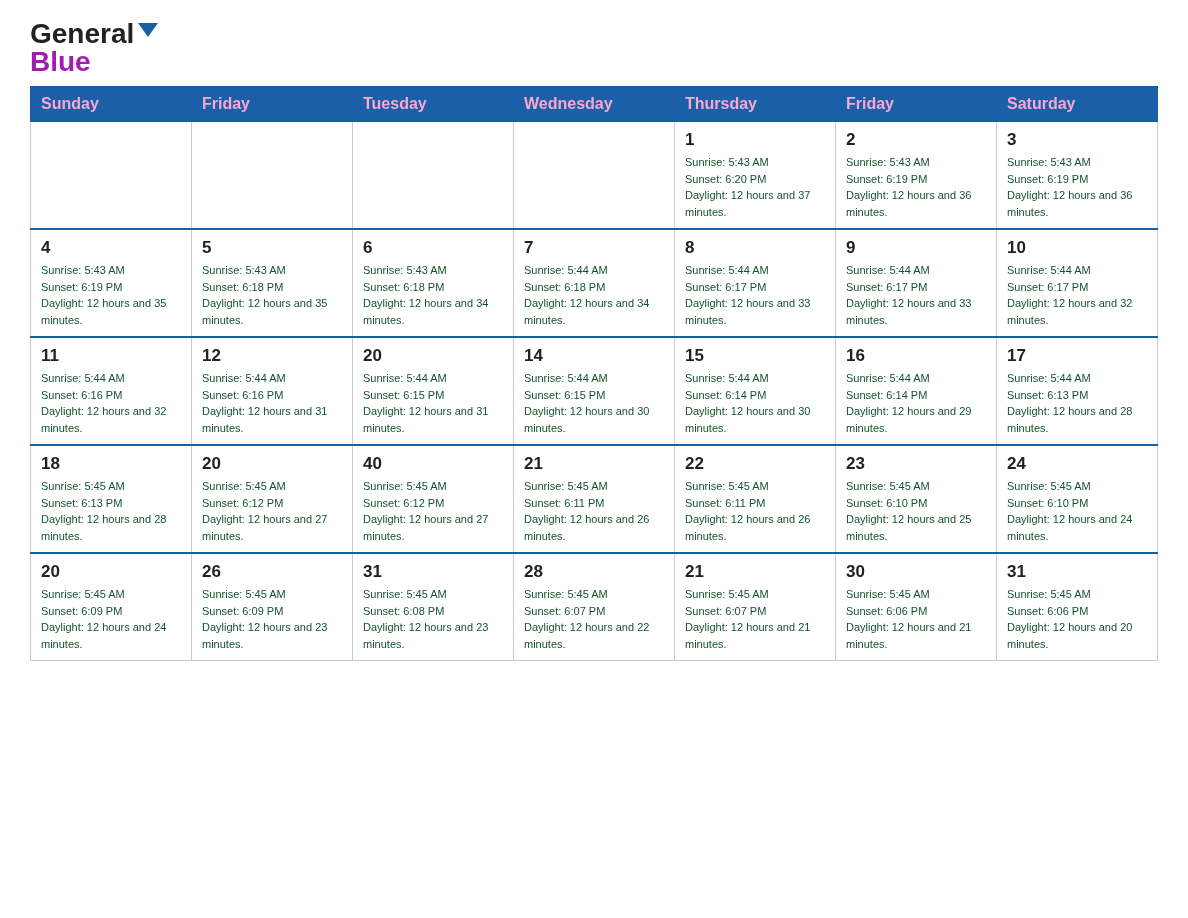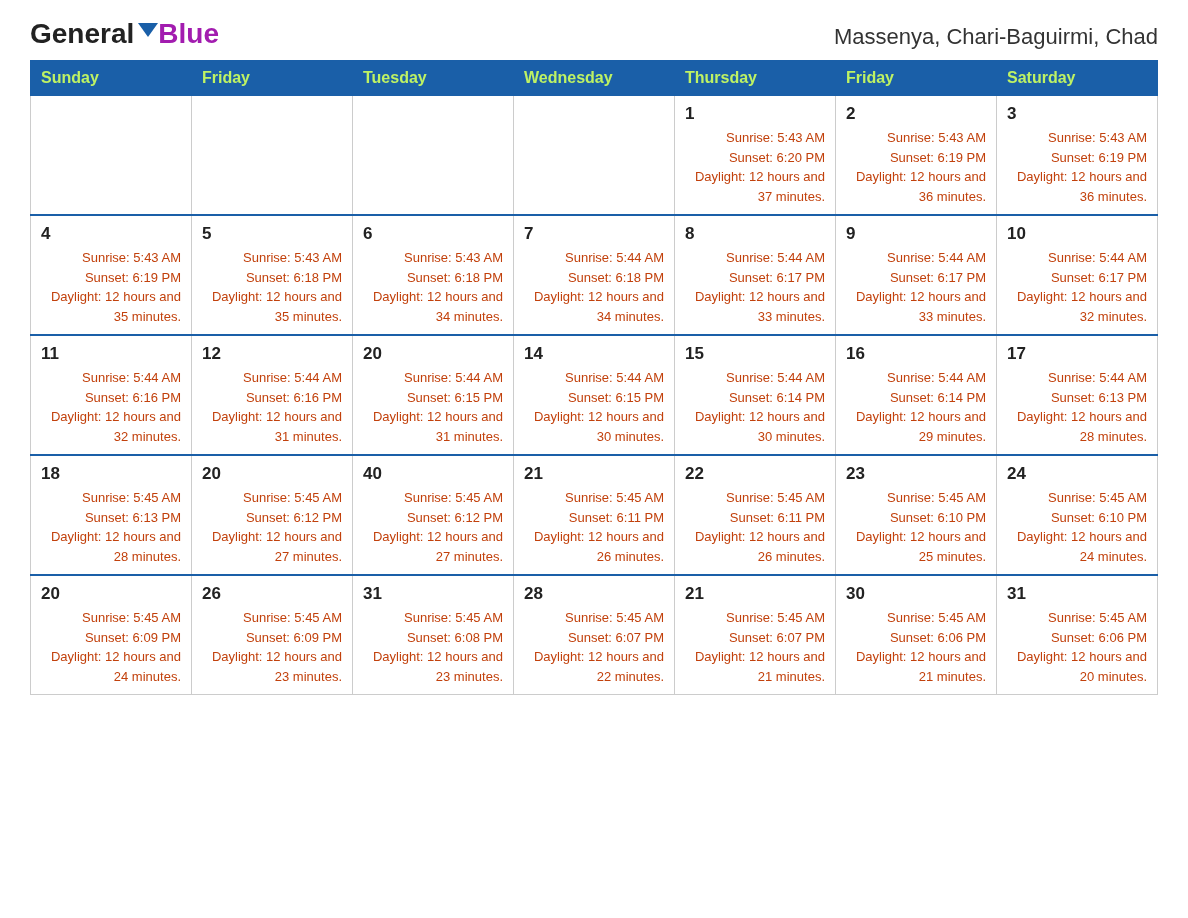--- a/index.html
+++ b/index.html
@@ -12,21 +12,21 @@
       padding: 20px 30px;
     }
     .header-row {
       display: flex;
       justify-content: space-between;
       align-items: flex-start;
       margin-bottom: 10px;
     }
     .logo {
       display: flex;
-      flex-direction: row;
+      flex-direction: column;
       align-items: flex-start;
       text-align: right;
     }
     .logo-text-general {
       font-size: 28px;
       font-weight: bold;
       color: #222;
       line-height: 1;
     }
     .logo-text-blue {
@@ -61,21 +61,21 @@
       color: #333;
       margin-top: 4px;
     }
     .calendar-table {
       width: 100%;
       border-collapse: collapse;
       margin-top: 6px;
     }
     .calendar-table th {
       background-color: #1a5fa8;
-      color: #bef264;
+      color: #f9a8d4;
       font-size: 16px;
       font-weight: bold;
       padding: 8px 10px;
       text-align: left;
       border: 1px solid #1a5fa8;
     }
     .calendar-table td {
       vertical-align: top;
       padding: 8px 10px;
       border: 1px solid #ccc;
@@ -85,24 +85,23 @@
       color: #333;
     }
     .day-number {
       font-size: 17px;
       font-weight: bold;
       color: #222;
       display: block;
       margin-bottom: 4px;
     }
     .day-info {
-      font-size: 13px;
-      color: #c2410c;
+      font-size: 11px;
+      color: #14532d;
       line-height: 1.5;
-      text-align: right;
     }
     .empty-cell {
       background: #fff;
     }
     .row-separator td {
       border-top: 2px solid #1a5fa8;
     }
     .logo-line {
       display: flex;
       align-items: center;
@@ -113,21 +112,20 @@
 
 <div class="header-row">
   <div class="logo">
     <div class="logo-line">
       <span class="logo-text-general">General</span>
       <span class="logo-triangle"></span>
     </div>
     <span class="logo-text-blue">Blue</span>
   </div>
   <div class="title-block">
-    <div class="location-title">Massenya, Chari-Baguirmi, Chad</div>
   </div>
 </div>
 
 <table class="calendar-table">
   <thead>
     <tr>
 
     <th>Sunday</th>
         <th>Friday</th>
         <th>Tuesday</th>

